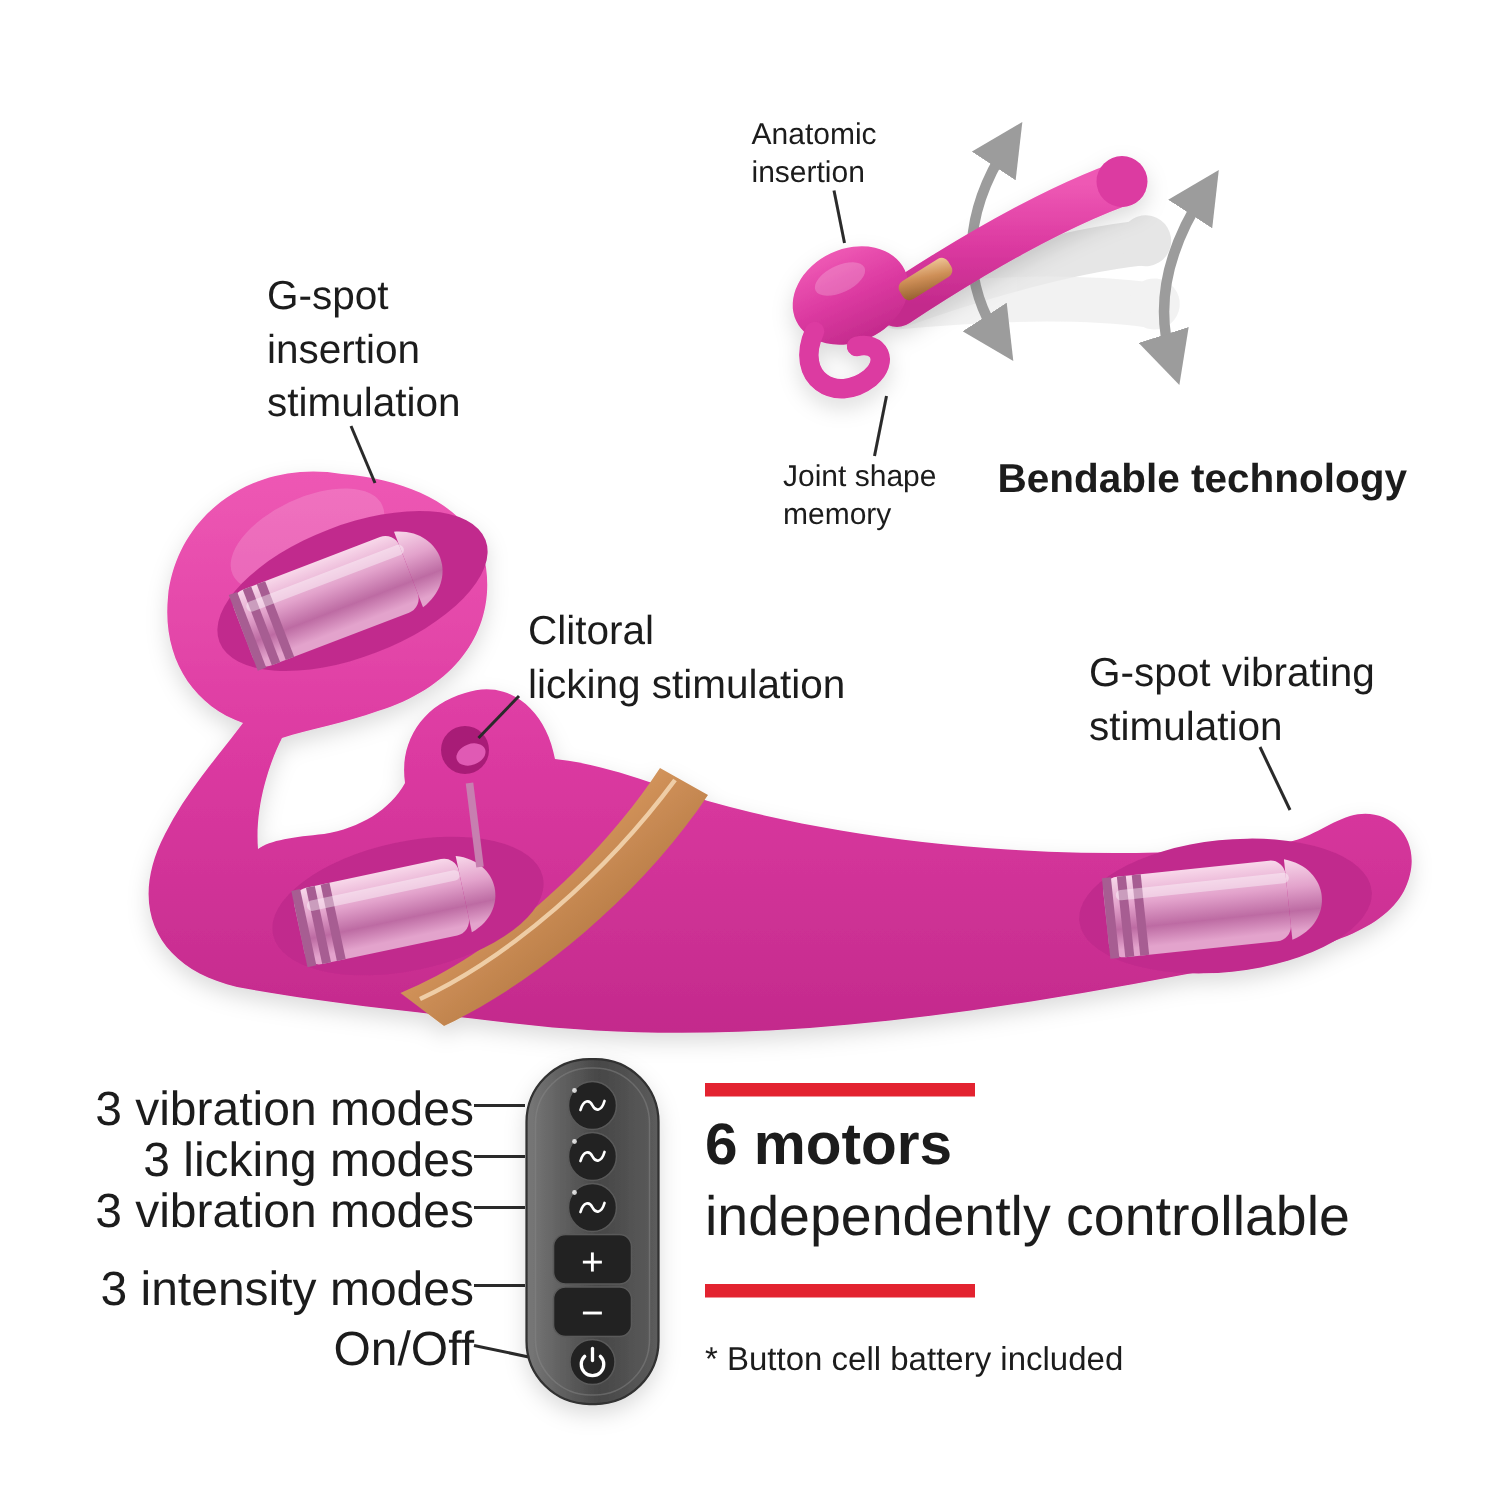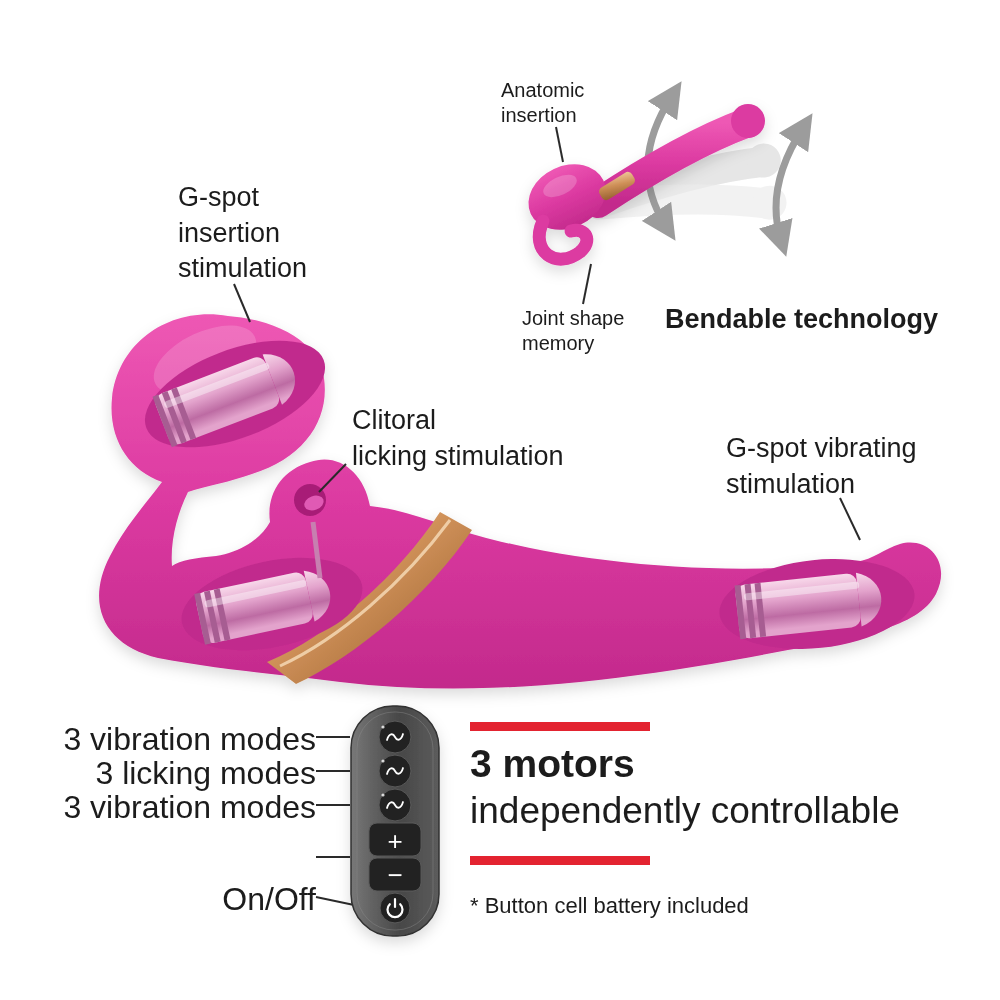--- a/index.html
+++ b/index.html
@@ -213,21 +213,22 @@
 
   <div class="lbl f27" style="left:332px;top:403px;">Clitoral
 licking stimulation</div>
 
   <div class="lbl f27" style="left:706px;top:431px;">G-spot vibrating
 stimulation</div>
 
   <div class="rlabel" style="top:721px;">3 vibration modes</div>
   <div class="rlabel" style="top:755px;">3 licking modes</div>
   <div class="rlabel" style="top:789px;">3 vibration modes</div>
+  <div class="rlabel" style="top:841px;">3 intensity modes</div>
   <div class="rlabel" style="top:881px;">On/Off</div>
 
   <div class="redbar" style="top:722px;"></div>
-  <div class="feat-title">3 motors</div>
+  <div class="feat-title">6 motors</div>
   <div class="feat-sub">independently controllable</div>
   <div class="redbar" style="top:856px;"></div>
   <div class="footnote">* Button cell battery included</div>
 
 </div>
 
 </body></html>

